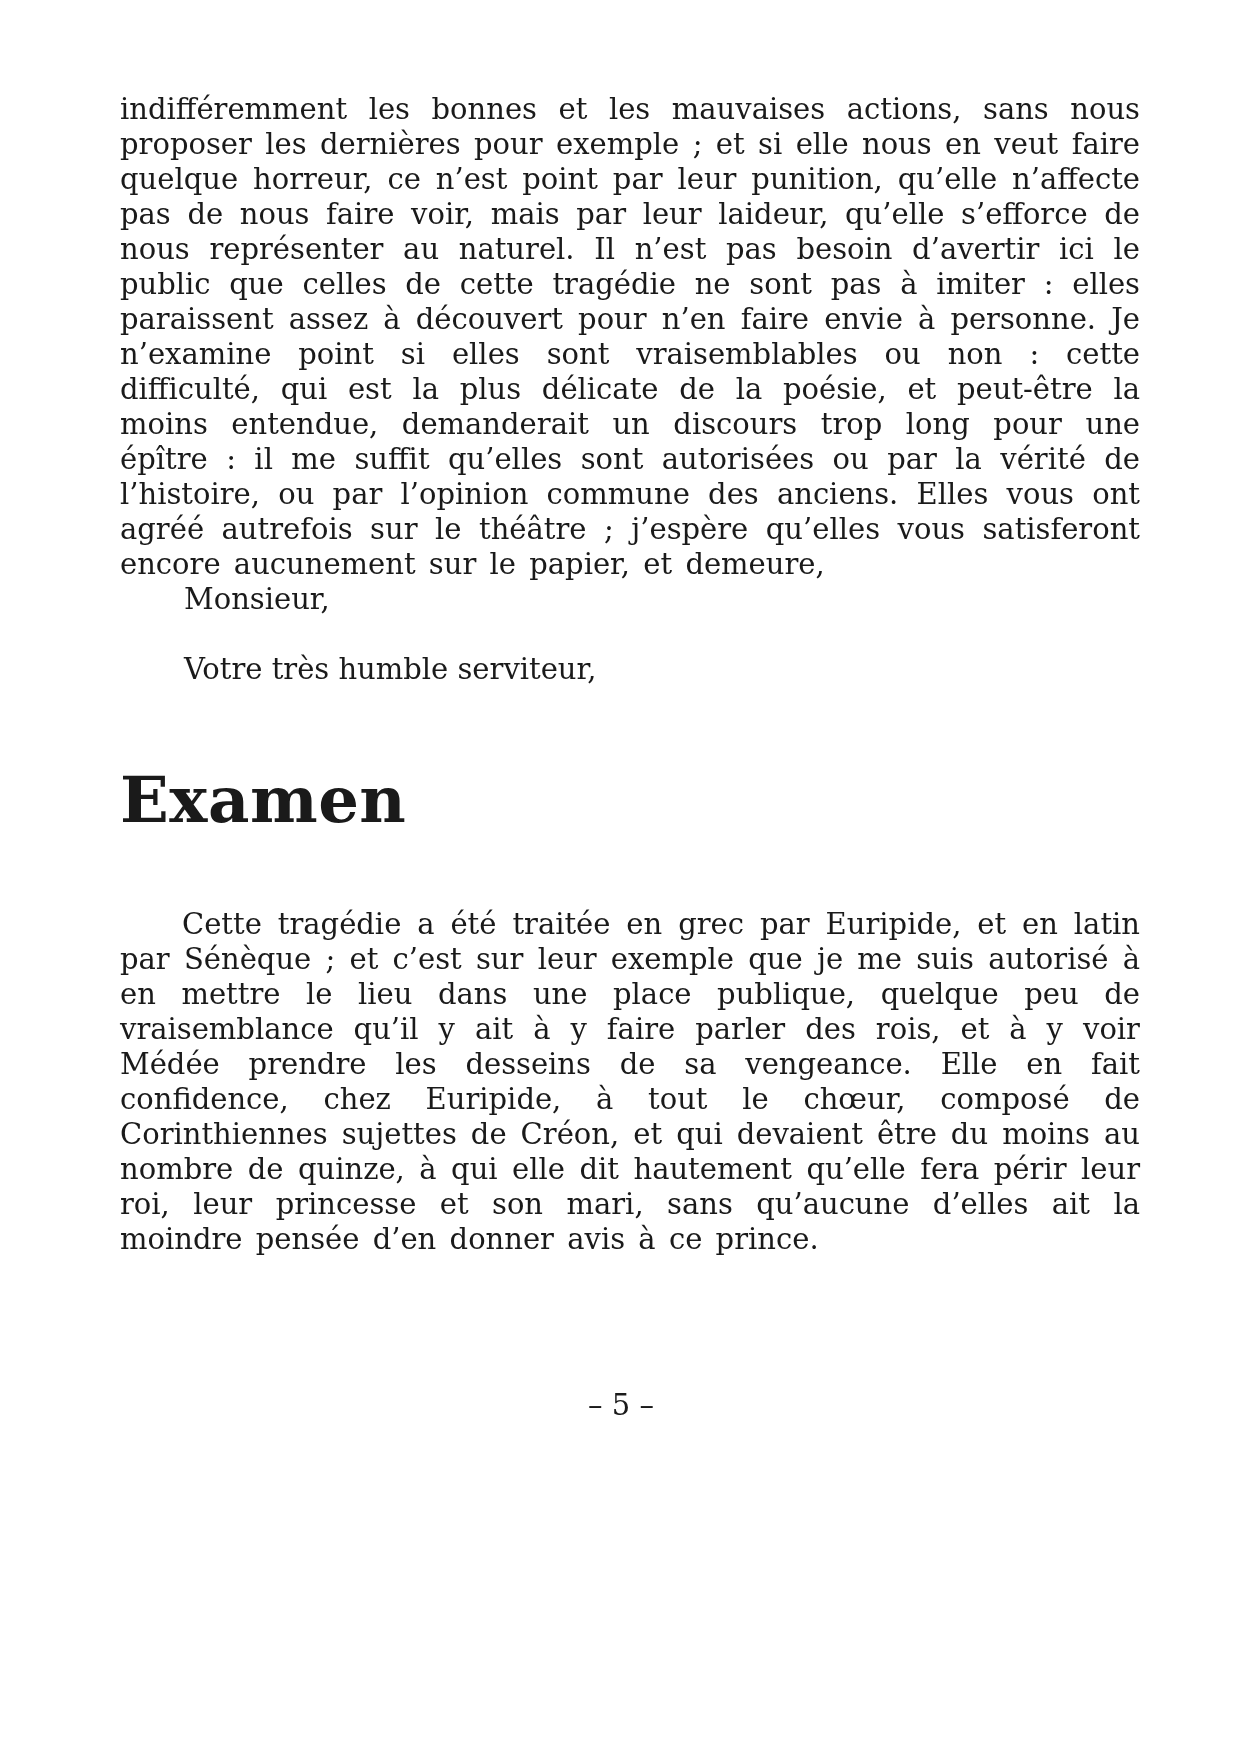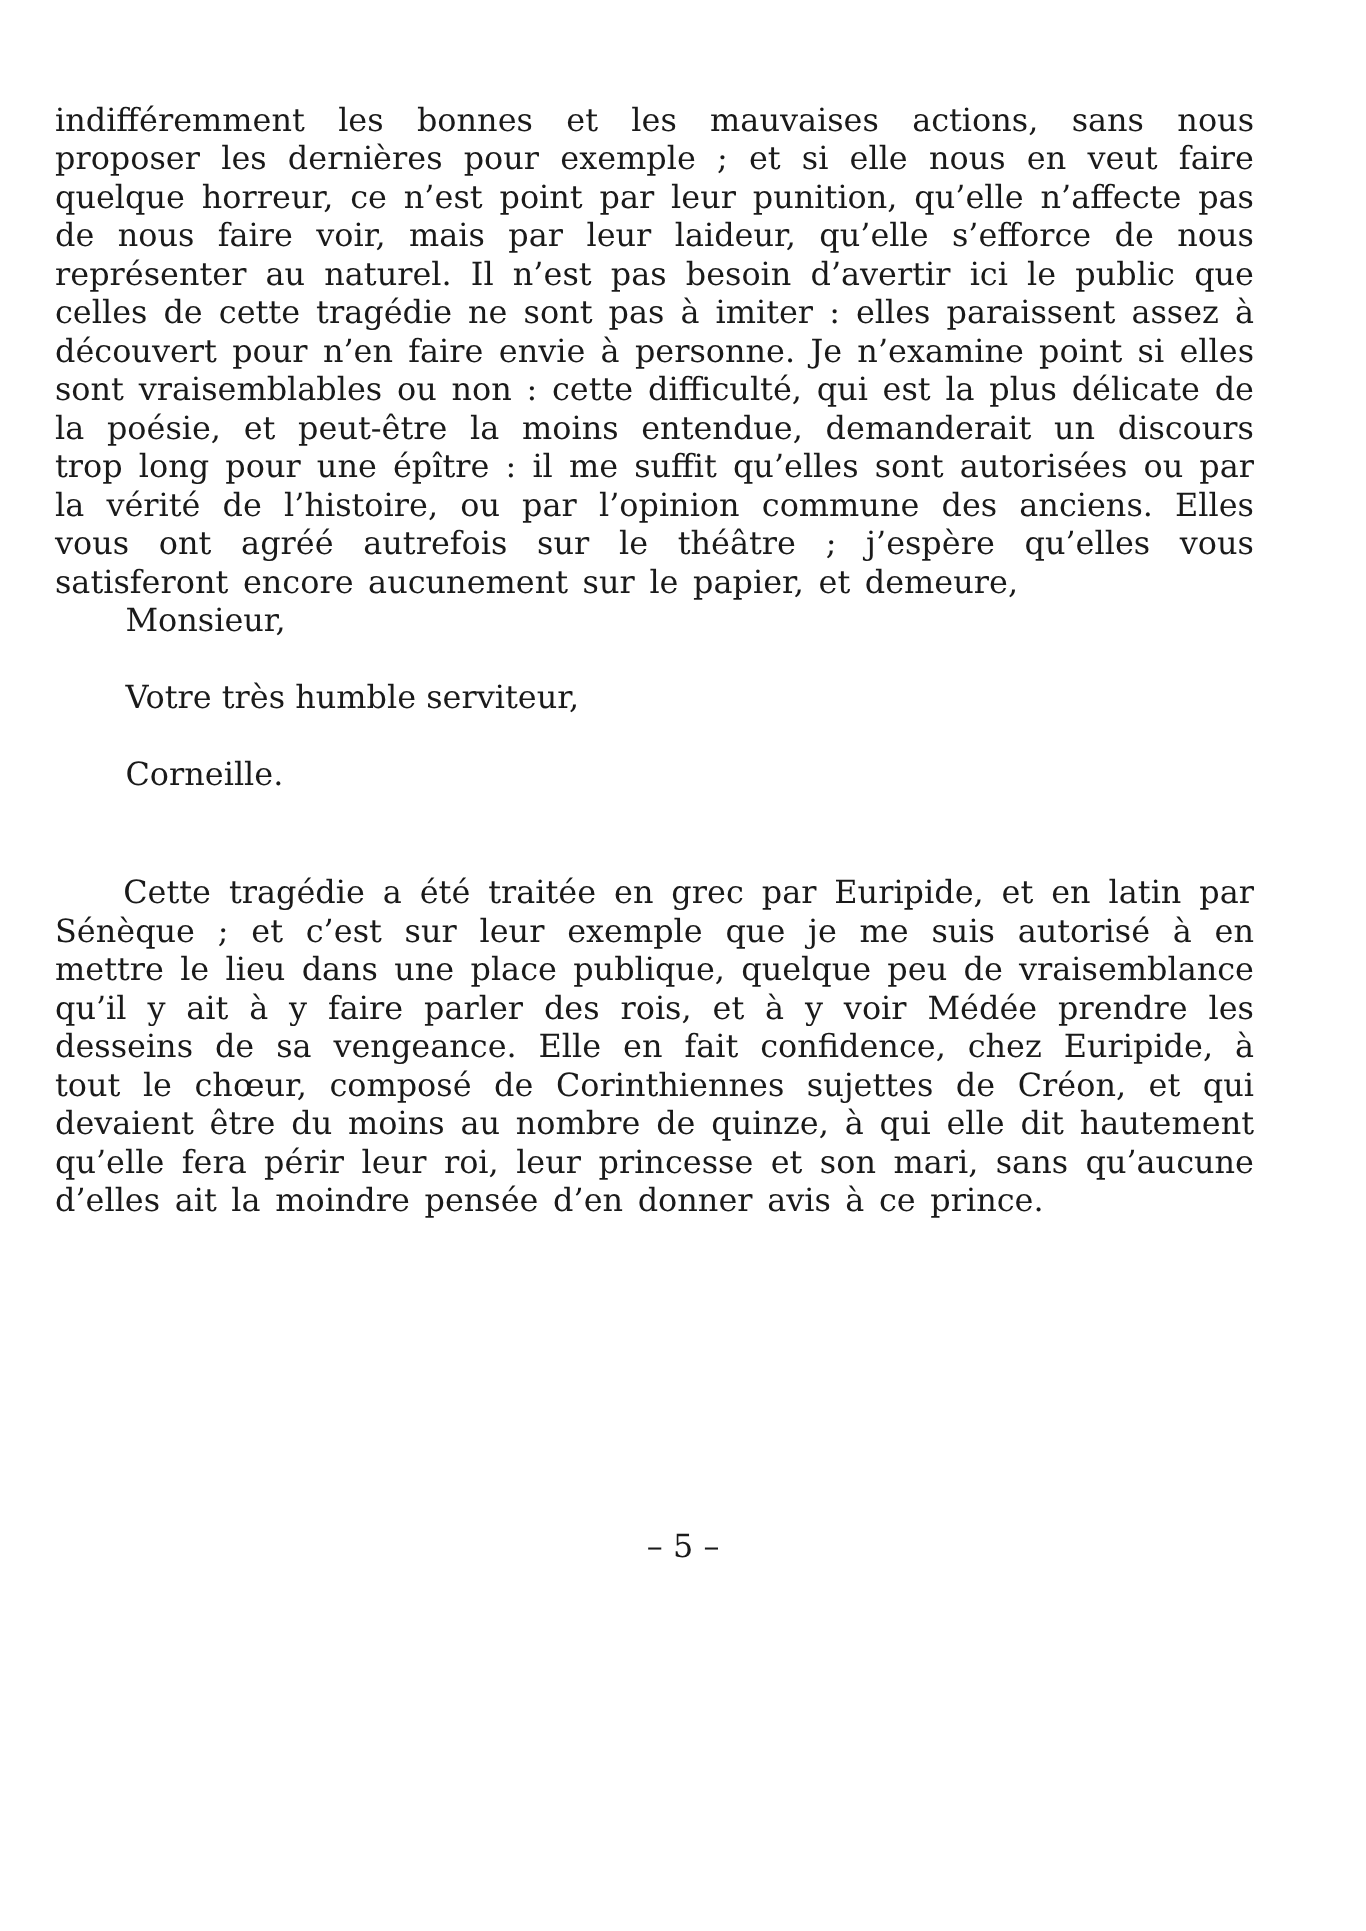--- a/index.html
+++ b/index.html
@@ -8,21 +8,21 @@
     background: #ffffff;
   }
   .page {
     position: relative;
     width: 1242px;
     height: 1755px;
     background: #ffffff;
     color: #1a1a1a;
     font-family: "DejaVu Serif", "Liberation Serif", serif;
     box-sizing: border-box;
-    padding: 92px 102px 0 50px;
+    padding: 92px 102px 0 120px;
     overflow: hidden;
   }
   .body-text {
     font-size: 29px;
     line-height: 35px;
     text-align: justify;
     word-spacing: 0.14em;
     margin: 0;
   }
   .closing-block {
@@ -59,21 +59,21 @@
 </head>
 <body>
 
 <div class="page">
 
   <p class="body-text">indifféremment les bonnes et les mauvaises actions, sans nous proposer les dernières pour exemple ; et si elle nous en veut faire quelque horreur, ce n’est point par leur punition, qu’elle n’affecte pas de nous faire voir, mais par leur laideur, qu’elle s’efforce de nous représenter au naturel. Il n’est pas besoin d’avertir ici le public que celles de cette tragédie ne sont pas à imiter : elles paraissent assez à découvert pour n’en faire envie à personne. Je n’examine point si elles sont vraisemblables ou non : cette difficulté, qui est la plus délicate de la poésie, et peut-être la moins entendue, demanderait un discours trop long pour une épître : il me suffit qu’elles sont autorisées ou par la vérité de l’histoire, ou par l’opinion commune des anciens. Elles vous ont agréé autrefois sur le théâtre ; j’espère qu’elles vous satisferont encore aucunement sur le papier, et demeure,</p>
 
   <div class="closing-block">
     <p class="closing-line">Monsieur,</p>
     <p class="closing-line">Votre très humble serviteur,</p>
-    <p class="closing-line">Corneille.</p>
   </div>
 
+  <h1 class="section-heading">Examen</h1>
 
   <p class="body-text examen-paragraph">Cette tragédie a été traitée en grec par Euripide, et en latin par Sénèque ; et c’est sur leur exemple que je me suis autorisé à en mettre le lieu dans une place publique, quelque peu de vraisemblance qu’il y ait à y faire parler des rois, et à y voir Médée prendre les desseins de sa vengeance. Elle en fait confidence, chez Euripide, à tout le chœur, composé de Corinthiennes sujettes de Créon, et qui devaient être du moins au nombre de quinze, à qui elle dit hautement qu’elle fera périr leur roi, leur princesse et son mari, sans qu’aucune d’elles ait la moindre pensée d’en donner avis à ce prince.</p>
 
   <div class="page-footer">– 5 –</div>
 
 </div>
 
 </body></html>

